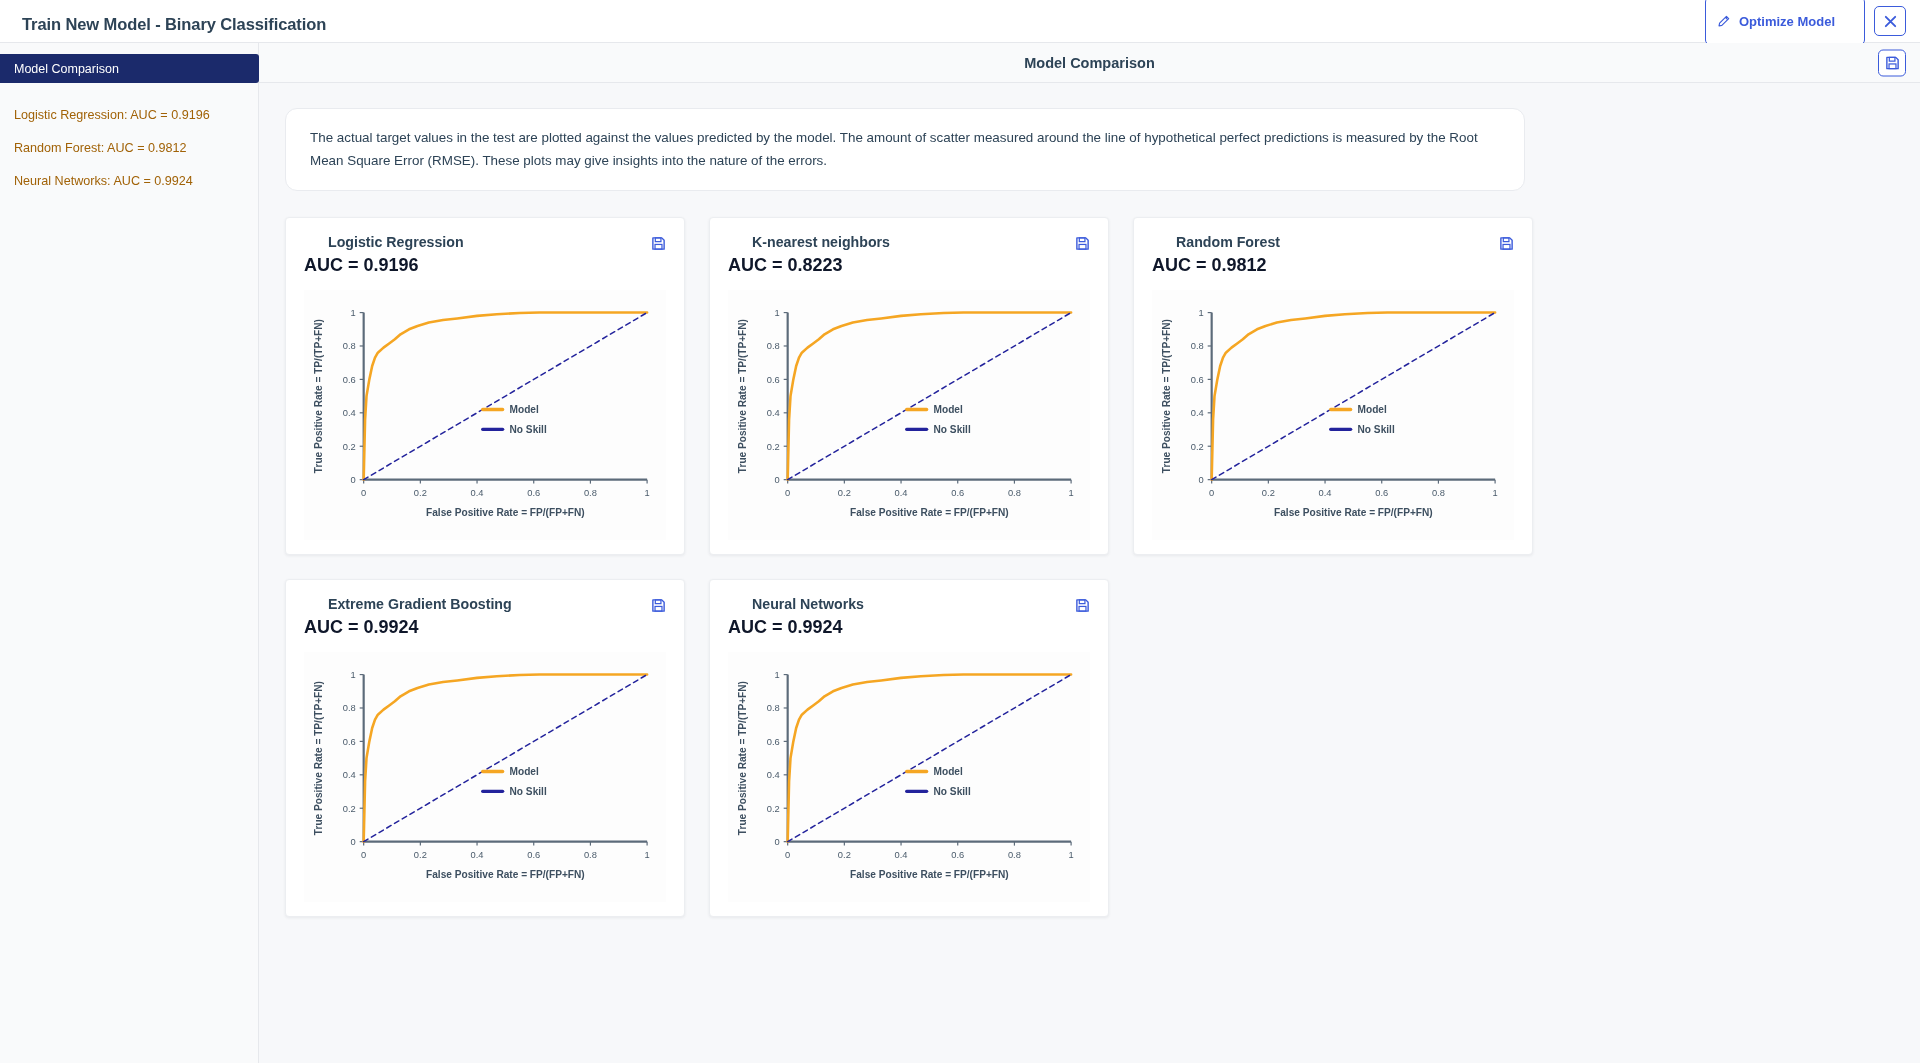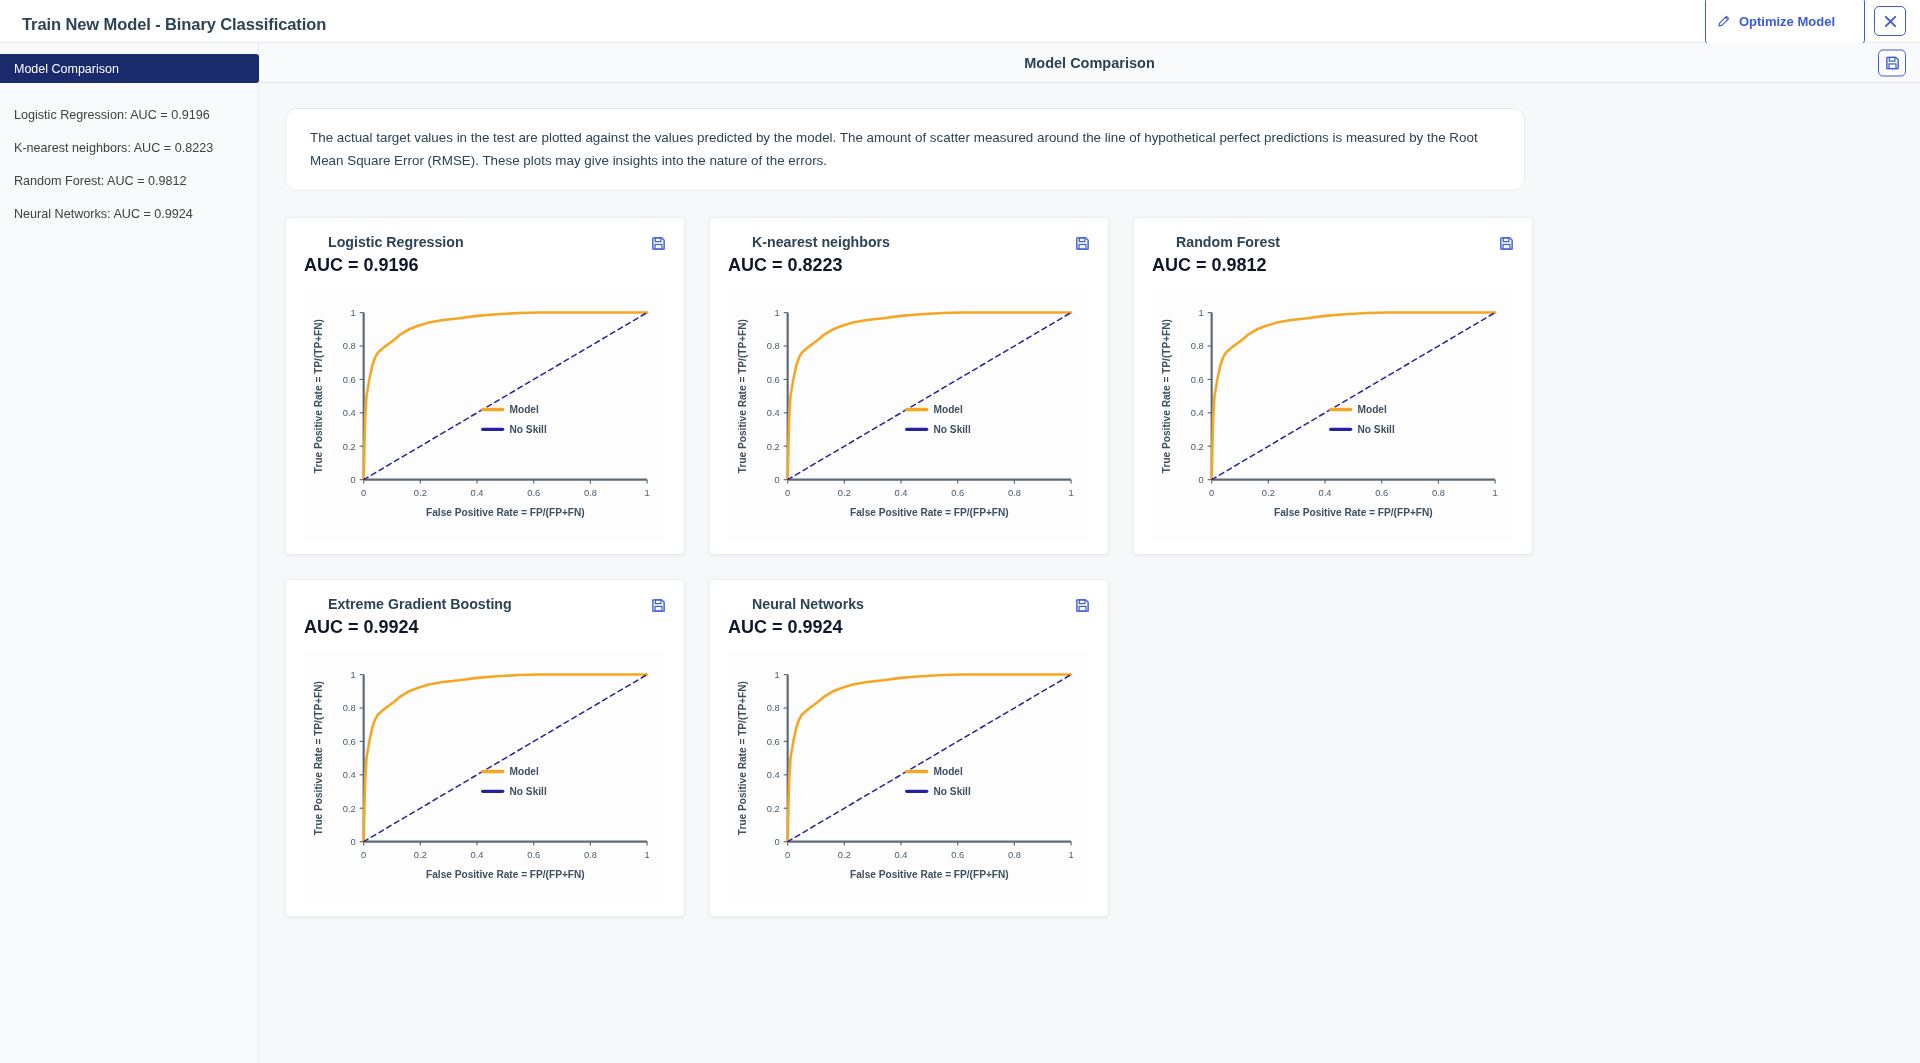--- a/index.html
+++ b/index.html
@@ -60,21 +60,21 @@
     margin-right: 0;
     width: 259px;
     cursor: pointer;
   }
   .side-heading {
     font-size: 14.5px; font-weight: bold; color: #2d4356;
     padding: 24px 0 0 14px;
   }
   .side-list { padding-top: 16px; display: flex; flex-direction: column; }
   .side-link {
-    font-size: 12.6px; color: #404040;
+    font-size: 12.6px; color: #a16207;
     padding: 9px 14px 9px 14px;
     cursor: pointer; line-height: 1.2;
   }
 
   
   .main {
     flex: 1; min-width: 0;
     display: flex; flex-direction: column;
     background: #f7f8fa;
   }
@@ -165,23 +165,20 @@
 
   <div class="body">
 
     <div class="sidebar">
       <div class="side-pill">
         <span>Model Comparison</span>
       </div>
       <div class="side-list">
         <div class="side-link">
           <span>Logistic Regression: AUC = 0.9196</span>
-        </div>
-        <div class="side-link">
-          <span>K-nearest neighbors: AUC = 0.8223</span>
         </div>
         <div class="side-link">
           <span>Random Forest: AUC = 0.9812</span>
         </div>
         <div class="side-link">
           <span>Neural Networks: AUC = 0.9924</span>
         </div>
       </div>
     </div>
 

